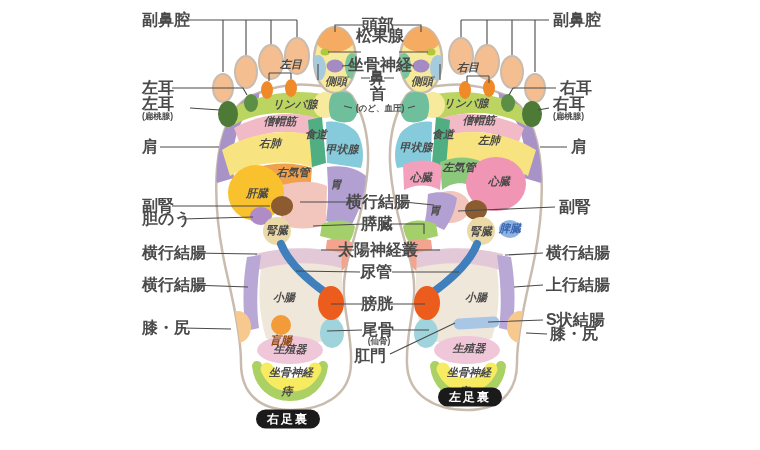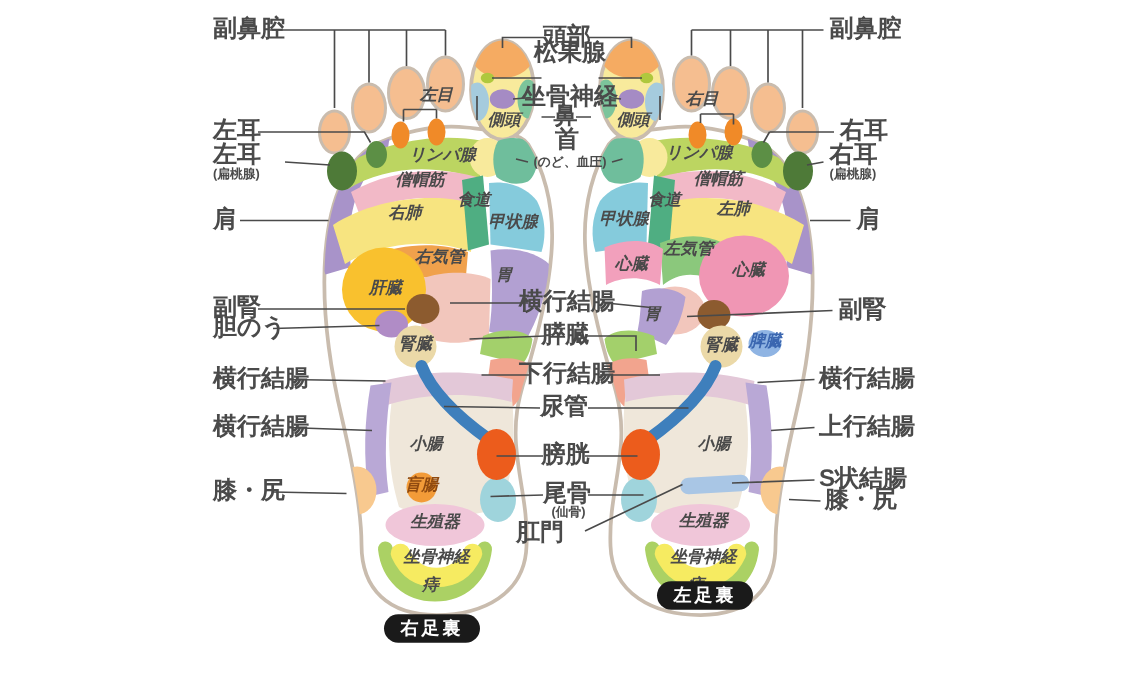--- a/index.html
+++ b/index.html
@@ -209,40 +209,40 @@
 <div class="lbl rc" style="left:550px;top:334px">膝・尻</div>
 
 <div class="lbl cc" style="left:378px;top:25px">頭部</div>
 <div class="lbl cc" style="left:380px;top:36px">松果腺</div>
 <div class="lbl cc" style="left:380px;top:65px">坐骨神経</div>
 <div class="lbl cc" style="left:377px;top:78px">鼻</div>
 <div class="lbl cc" style="left:378px;top:94px">首</div>
 <div class="lbl cc sub" style="left:380px;top:108px">(のど、血圧)</div>
 <div class="lbl cc" style="left:378px;top:202px">横行結腸</div>
 <div class="lbl cc" style="left:377px;top:224px">膵臓</div>
-<div class="lbl cc" style="left:378px;top:250px">下行結腸</div>
+<div class="lbl cc" style="left:378px;top:250px">太陽神経叢</div>
 <div class="lbl cc" style="left:376px;top:272px">尿管</div>
 <div class="lbl cc" style="left:377px;top:304px">膀胱</div>
 <div class="lbl cc" style="left:378px;top:330px">尾骨</div>
 <div class="lbl cc sub" style="left:379px;top:341px">(仙骨)</div>
-<div class="lbl cc" style="left:360px;top:356px">肛門</div>
+<div class="lbl cc" style="left:370px;top:356px">肛門</div>
 
 <div class="z" style="left:291px;top:64px">左目</div>
 <div class="z" style="left:336px;top:81px">側頭</div>
 <div class="z" style="left:295px;top:104px">リンパ腺</div>
 <div class="z" style="left:280px;top:121px">僧帽筋</div>
 <div class="z" style="left:270px;top:143px">右肺</div>
 <div class="z" style="left:316px;top:134px">食道</div>
 <div class="z" style="left:342px;top:149px">甲状腺</div>
 <div class="z" style="left:293px;top:172px">右気管</div>
 <div class="z" style="left:336px;top:184px">胃</div>
 <div class="z" style="left:257px;top:193px">肝臓</div>
 <div class="z" style="left:277px;top:230px">腎臓</div>
 <div class="z" style="left:284px;top:297px">小腸</div>
-<div class="z cec" style="left:281px;top:324px">盲腸</div>
+<div class="z cec" style="left:281px;top:340px">盲腸</div>
 <div class="z" style="left:290px;top:349px">生殖器</div>
 <div class="z" style="left:291px;top:372px">坐骨神経</div>
 <div class="z" style="left:287px;top:391px">痔</div>
 
 <div class="z" style="left:468px;top:67px">右目</div>
 <div class="z" style="left:422px;top:81px">側頭</div>
 <div class="z" style="left:466px;top:103px">リンパ腺</div>
 <div class="z" style="left:479px;top:120px">僧帽筋</div>
 <div class="z" style="left:489px;top:140px">左肺</div>
 <div class="z" style="left:443px;top:134px">食道</div>

